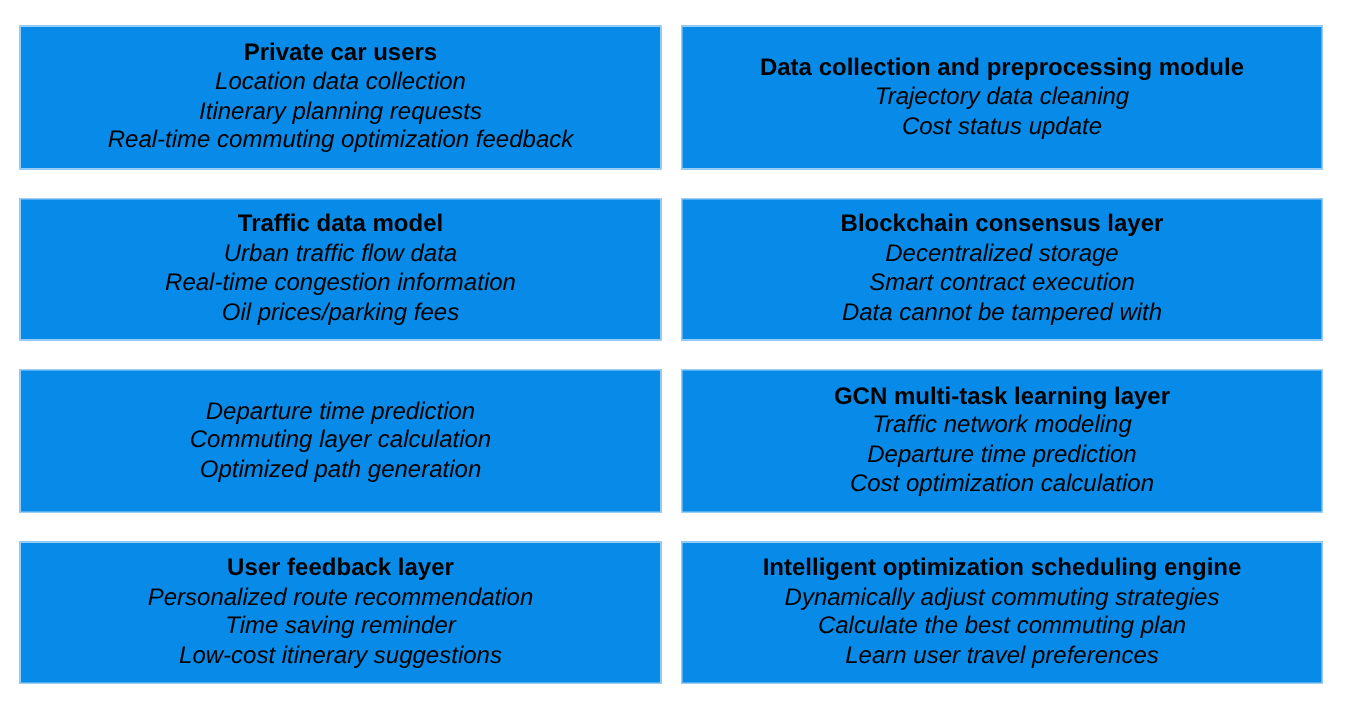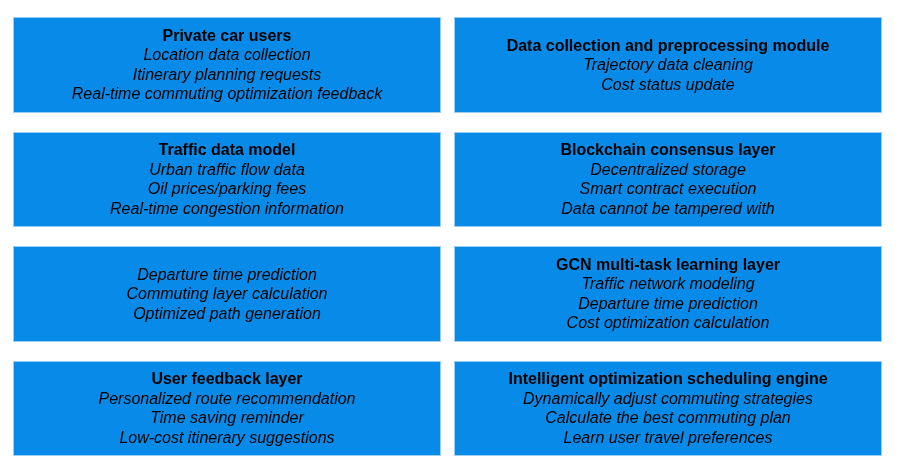--- a/index.html
+++ b/index.html
@@ -69,22 +69,22 @@
 
     <div class="box">
       <div class="box-title">Data collection and preprocessing module</div>
       <div class="box-line">Trajectory data cleaning</div>
       <div class="box-line">Cost status update</div>
     </div>
 
     <div class="box">
       <div class="box-title">Traffic data model</div>
       <div class="box-line">Urban traffic flow data</div>
+      <div class="box-line">Real-time congestion information</div>
       <div class="box-line">Oil prices/parking fees</div>
-      <div class="box-line">Real-time congestion information</div>
     </div>
 
     <div class="box">
       <div class="box-title">Blockchain consensus layer</div>
       <div class="box-line">Decentralized storage</div>
       <div class="box-line">Smart contract execution</div>
       <div class="box-line">Data cannot be tampered with</div>
     </div>
 
     <div class="box">

